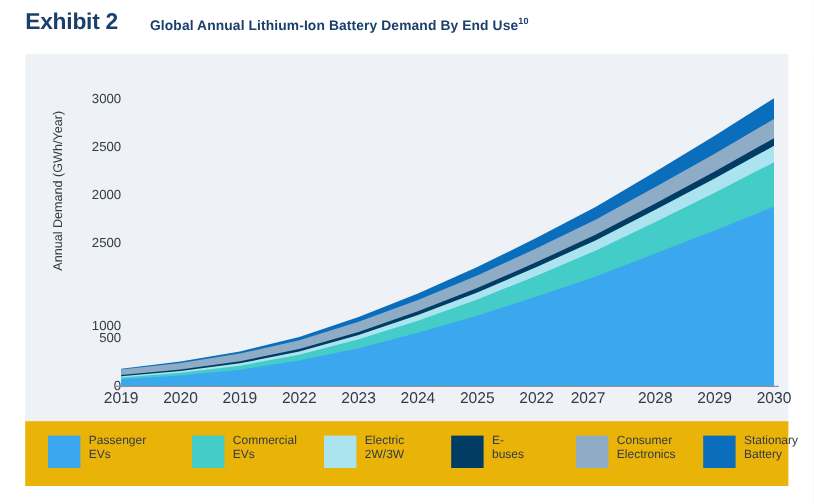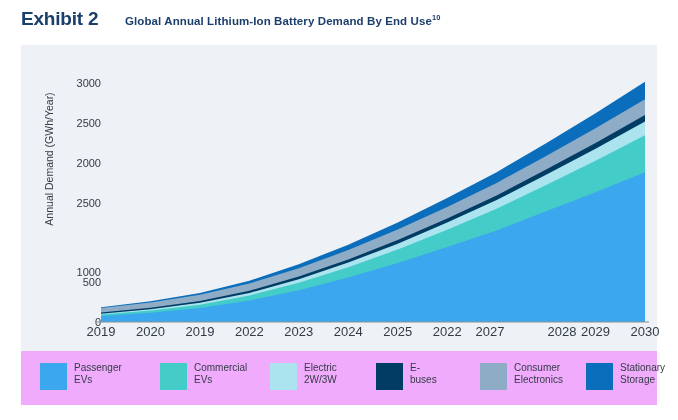--- a/index.html
+++ b/index.html
@@ -27,21 +27,21 @@
   .exhibit-title sup{font-size:7.5px;vertical-align:super;}
 
   .chart-panel{
     position:absolute;left:21px;top:45px;
     width:636px;height:306px;
     background:#eef2f7;
   }
   .legend-panel{
     position:absolute;left:21px;top:351px;
     width:636px;height:54px;
-    background:#f0abfc;
+    background:#eab308;
   }
 
   .y-axis-title{
     position:absolute;
     left:-62px;top:108px;
     width:180px;
     transform:rotate(-90deg);
     transform-origin:center center;
     text-align:center;
     font-size:10.5px;color:#333b45;
@@ -98,21 +98,21 @@
   <div id="xticks">
       <div class="xtick" style="left: 80px;">2019</div>
       <div class="xtick" style="left: 129.455px;">2020</div>
       <div class="xtick" style="left: 178.909px;">2019</div>
       <div class="xtick" style="left: 228.364px;">2022</div>
       <div class="xtick" style="left: 277.818px;">2023</div>
       <div class="xtick" style="left: 327.273px;">2024</div>
       <div class="xtick" style="left: 376.727px; text-align: center;">2025</div>
       <div class="xtick" style="left: 426.182px;">2022</div>
       <div class="xtick" style="left: 469px;">2027</div>
-      <div class="xtick" style="left: 525.091px; margin-left: 16px;">2028</div>
+      <div class="xtick" style="left: 525.091px;">2028</div>
       <div class="xtick" style="left: 574.545px;">2029</div>
       <div class="xtick" style="left: 624px;">2030</div>
     </div>
   <svg class="plot-svg" id="plot" width="636" height="306">
       <path d="M 80 262.26166666666666 L 129.45454545454544 256.2866666666667 L 178.9090909090909 247.92166666666668 L 228.36363636363635 235.73266666666666 L 277.8181818181818 219.24166666666667 L 327.27272727272725 199.64366666666666 L 376.7272727272727 177.57600000000002 L 426.1818181818182 153.11833333333334 L 475.6363636363636 127.22666666666666 L 525.0909090909091 98.14833333333334 L 574.5454545454545 68.19366666666667 L 624 36.80500000000001 L 624 277 L 80 277 Z" fill="#0A6EBD"></path>
       <path d="M 80 262.899 L 129.45454545454544 257.402 L 178.9090909090909 249.67433333333332 L 228.36363636363635 238.44133333333332 L 277.8181818181818 223.225 L 327.27272727272725 205.061 L 376.7272727272727 184.58666666666667 L 426.1818181818182 161.88166666666666 L 475.6363636363636 137.90200000000002 L 525.0909090909091 110.89500000000001 L 574.5454545454545 83.17100000000002 L 624 54.17233333333334 L 624 277 L 80 277 Z" fill="#8FACC6"></path>
       <path d="M 80 267.5196666666667 L 129.45454545454544 262.81933333333336 L 178.9090909090909 256.04766666666666 L 228.36363636363635 245.77066666666667 L 277.8181818181818 231.59 L 327.27272727272725 214.46166666666667 L 376.7272727272727 195.10266666666666 L 426.1818181818182 173.43333333333334 L 475.6363636363636 150.48933333333332 L 525.0909090909091 124.59766666666667 L 574.5454545454545 97.989 L 624 70.10566666666668 L 624 277 L 80 277 Z" fill="#003C63"></path>
       <path d="M 80 268.635 L 129.45454545454544 264.25333333333333 L 178.9090909090909 257.80033333333336 L 228.36363636363635 247.92166666666668 L 277.8181818181818 234.219 L 327.27272727272725 217.56866666666667 L 376.7272727272727 198.68766666666667 L 426.1818181818182 177.57600000000002 L 475.6363636363636 155.11 L 525.0909090909091 129.776 L 574.5454545454545 103.725 L 624 76.47900000000001 L 624 277 L 80 277 Z" fill="#ABE4EF"></path>
       <path d="M 80 269.591 L 129.45454545454544 265.60766666666666 L 178.9090909090909 259.71233333333333 L 228.36363636363635 250.55066666666667 L 277.8181818181818 237.804 L 327.27272727272725 222.18933333333334 L 376.7272727272727 204.50333333333333 L 426.1818181818182 184.746 L 475.6363636363636 163.714 L 525.0909090909091 139.97333333333333 L 574.5454545454545 115.67500000000001 L 624 90.18166666666667 L 624 277 L 80 277 Z" fill="#43CCC8"></path>
       <path d="M 80 271.025 L 129.45454545454544 267.8383333333333 L 178.9090909090909 263.05833333333334 L 228.36363636363635 255.49 L 277.8181818181818 245.13333333333333 L 327.27272727272725 232.38666666666666 L 376.7272727272727 218.04666666666668 L 426.1818181818182 202.11333333333334 L 475.6363636363636 185.38333333333333 L 525.0909090909091 166.26333333333332 L 574.5454545454545 147.14333333333335 L 624 127.22666666666666 L 624 277 L 80 277 Z" fill="#3BA7EE"></path>
@@ -141,15 +141,15 @@
       <div class="legend-label">E-buses</div>
     </div>
     <div class="legend-item" style="left: 459px;">
       <div class="legend-swatch" style="background: rgb(143, 172, 198);"></div>
       <div class="legend-label">Consumer
 Electronics</div>
     </div>
     <div class="legend-item" style="left: 565px;">
       <div class="legend-swatch" style="background: rgb(10, 110, 189);"></div>
       <div class="legend-label">Stationary
-Storage</div>
+Battery</div>
     </div>
   </div>
 
 </body></html>

